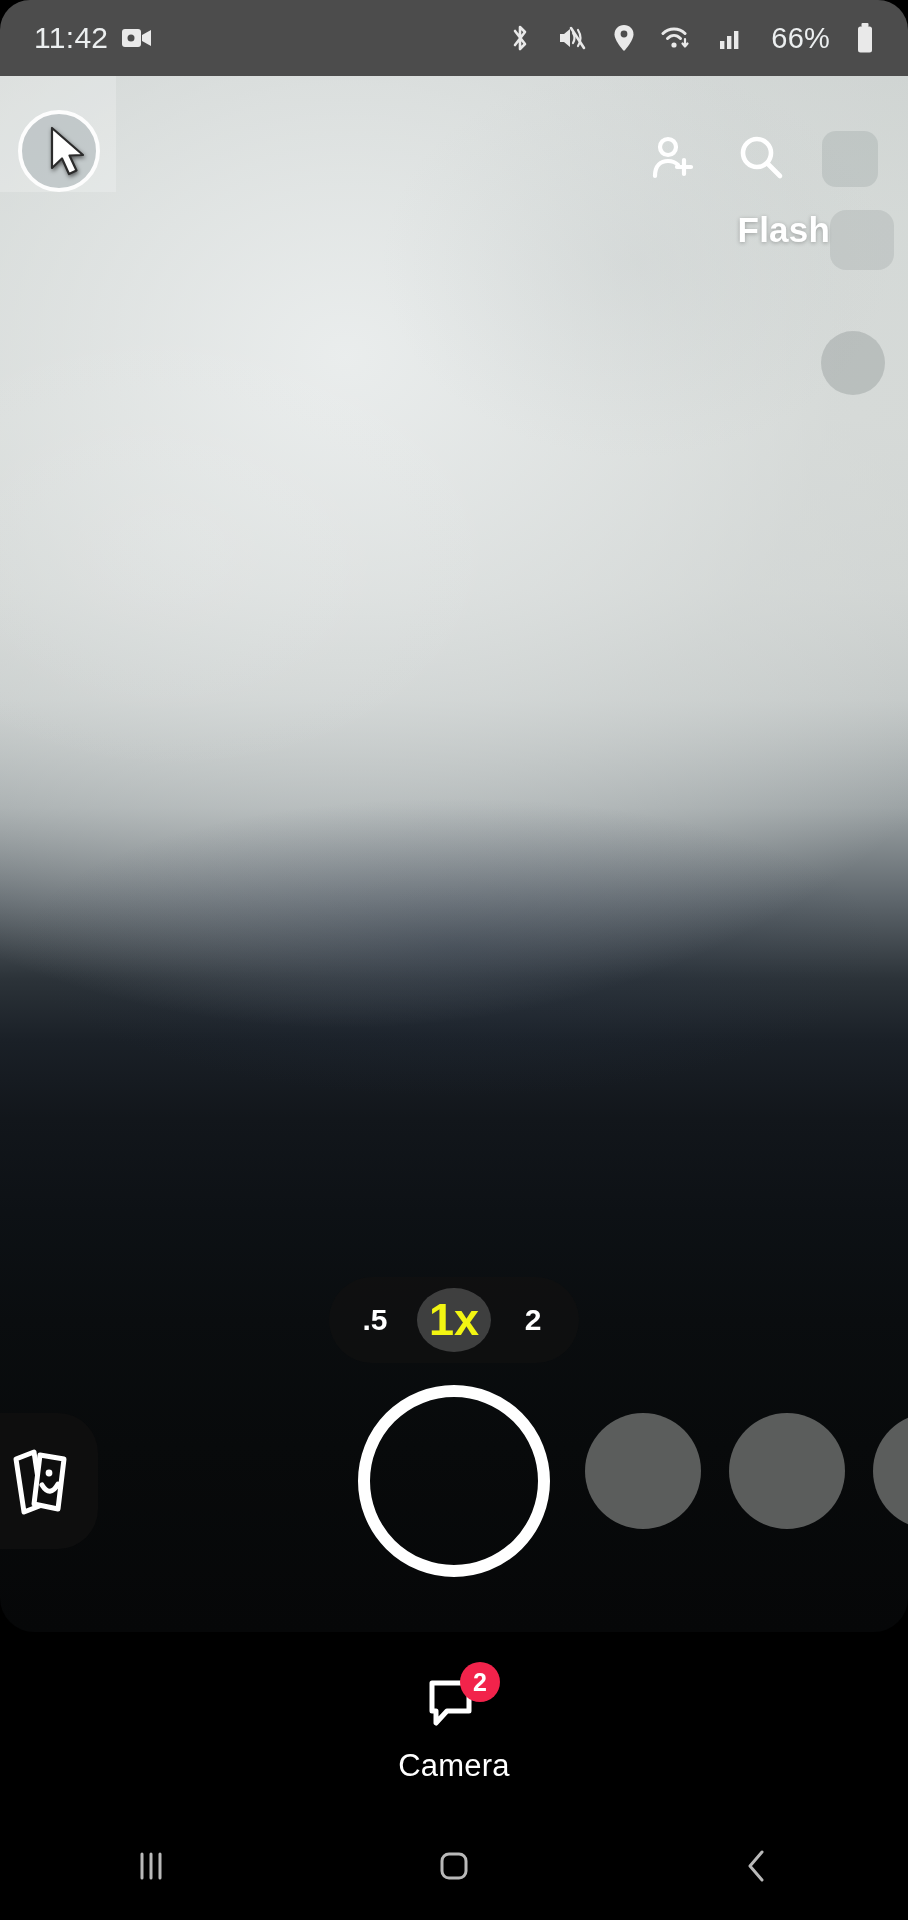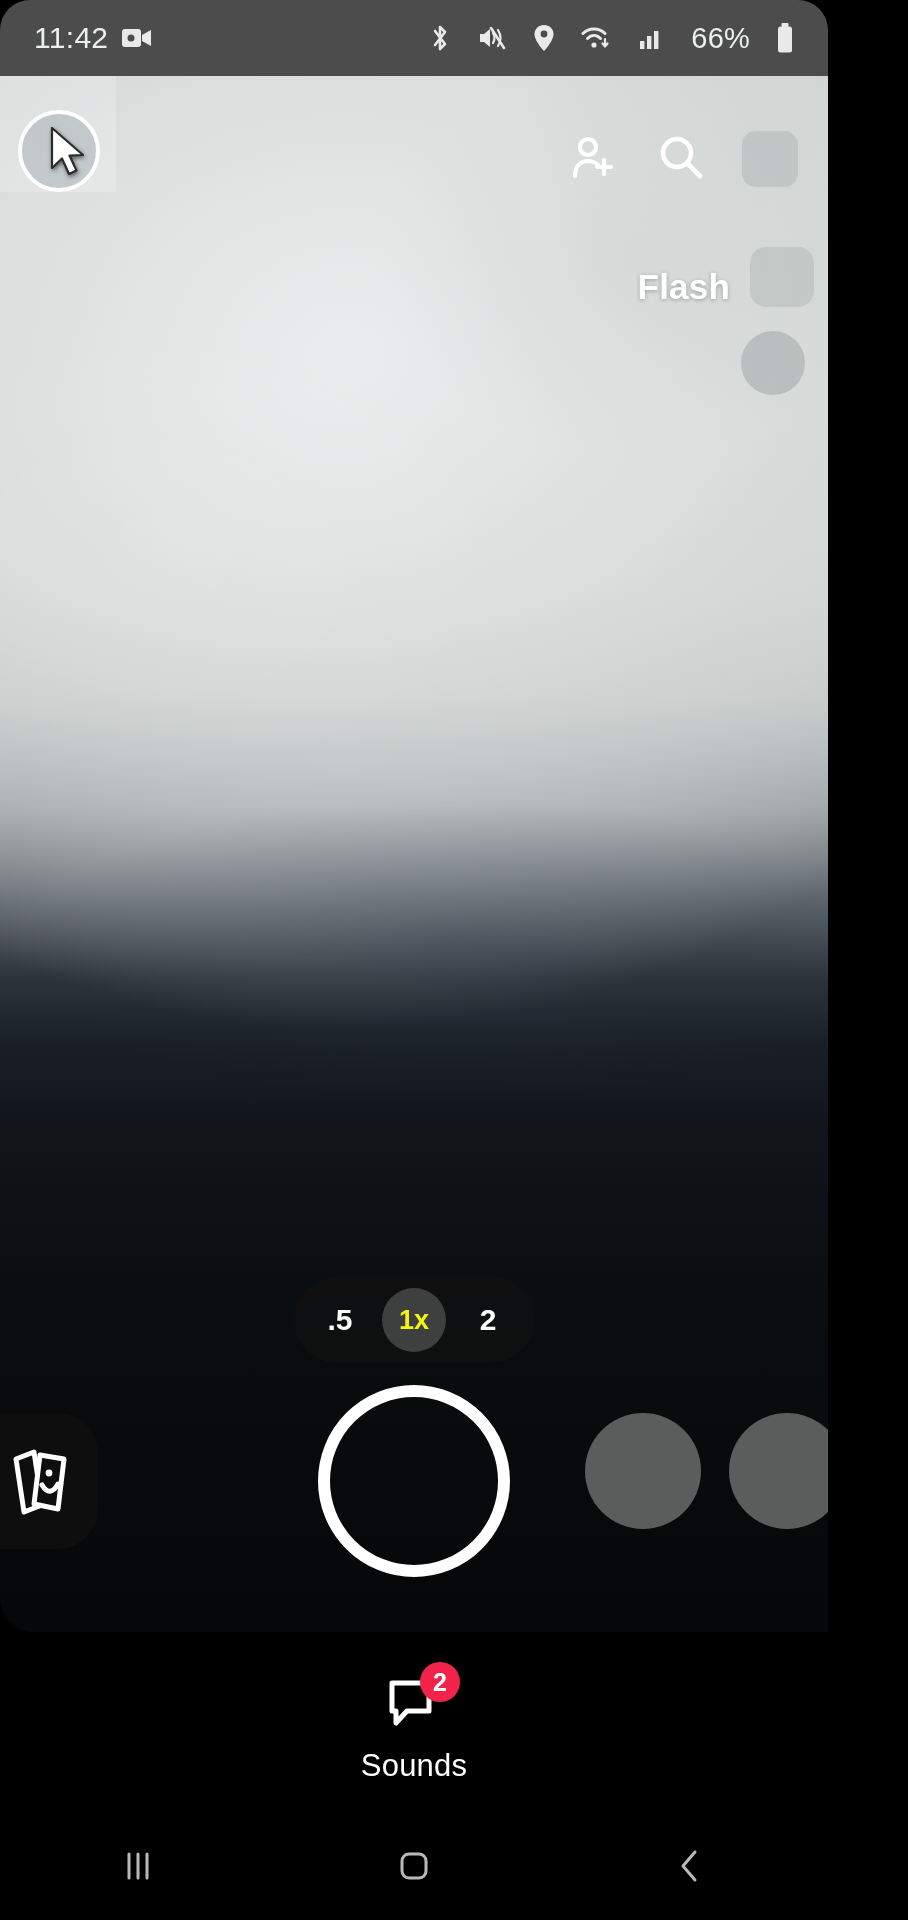--- a/index.html
+++ b/index.html
@@ -4,21 +4,21 @@
 <style>
   * { margin:0; padding:0; box-sizing:border-box; }
   html, body {
     width:908px; height:1920px;
     background:#000;
     font-family:"Liberation Sans", sans-serif;
     overflow:hidden;
   }
   #phone {
     position:relative;
-    width:828px; height:1920px;
+    width:908px; height:1920px;
     background:#000;
     overflow:hidden;
   }
 
   
   .statusbar{
     position:absolute; top:0; left:0; right:0; height:76px;
     background:#4c4c4c;
     border-top-left-radius:30px; border-top-right-radius:30px;
     display:flex; align-items:center;
@@ -98,22 +98,22 @@
     display:flex; align-items:center; justify-content:center;
   }
   .ghost-sq{
     width:56px; height:56px; border-radius:14px;
     background:rgba(150,158,158,.30);
   }
 
   
   .side-menu{ position:absolute; right:14px; top:210px; z-index:24; }
   .side-row{
-    display:flex; align-items:flex-end; justify-content:flex-end;
-    height:97px; gap:20px;
+    display:flex; align-items:flex-start; justify-content:flex-end;
+    height:97px; 
   }
   .side-label{
     color:#ffffff; font-size:35px; font-weight:700; letter-spacing:.2px;
     text-shadow:0 1px 4px rgba(0,0,0,.28);
   }
   .side-btn{
     width:64px; height:60px; border-radius:16px;
     background:rgba(150,158,158,.28);
     flex:none;
   }
@@ -135,21 +135,21 @@
     z-index:26;
   }
   .zoom-opt{
     min-width:64px; height:64px; border-radius:50%;
     display:flex; align-items:center; justify-content:center;
     color:#ffffff; font-size:30px; font-weight:700;
     padding:0 12px;
   }
   .zoom-opt.active{
     background:rgba(255,255,255,.20);
-    color:#f2f512; font-size:27px;
+    color:#f2f512; font-size:45px;
   }
 
   
   .shutter{
     position:absolute; left:50%; transform:translateX(-50%);
     top:1385px; width:192px; height:192px;
     border-radius:50%;
     border:12px solid #ffffff;
     background:transparent;
     z-index:26;
@@ -332,21 +332,21 @@
 
   <div class="bottom-nav">
 
     <div class="nav-item">
       <div class="nav-icon-wrap">
         <svg width="58" height="56" viewBox="0 0 58 56">
           <path d="M7 8 H44 V36 H22 L11 48 V36 H7 Z" stroke="#ffffff" stroke-width="5" fill="none" stroke-linejoin="round"></path>
         </svg>
         <span class="badge">2</span>
       </div>
-      <span class="nav-label">Sounds</span>
+      <span class="nav-label">Camera</span>
     </div>
 
 
 
   </div>
 
   <div class="android-nav">
     <div class="anav">
       <svg width="38" height="38" viewBox="0 0 38 38">
           <path d="M10 7 V31 M19 7 V31 M28 7 V31" stroke="#b9b9b9" stroke-width="3" stroke-linecap="round"></path>

